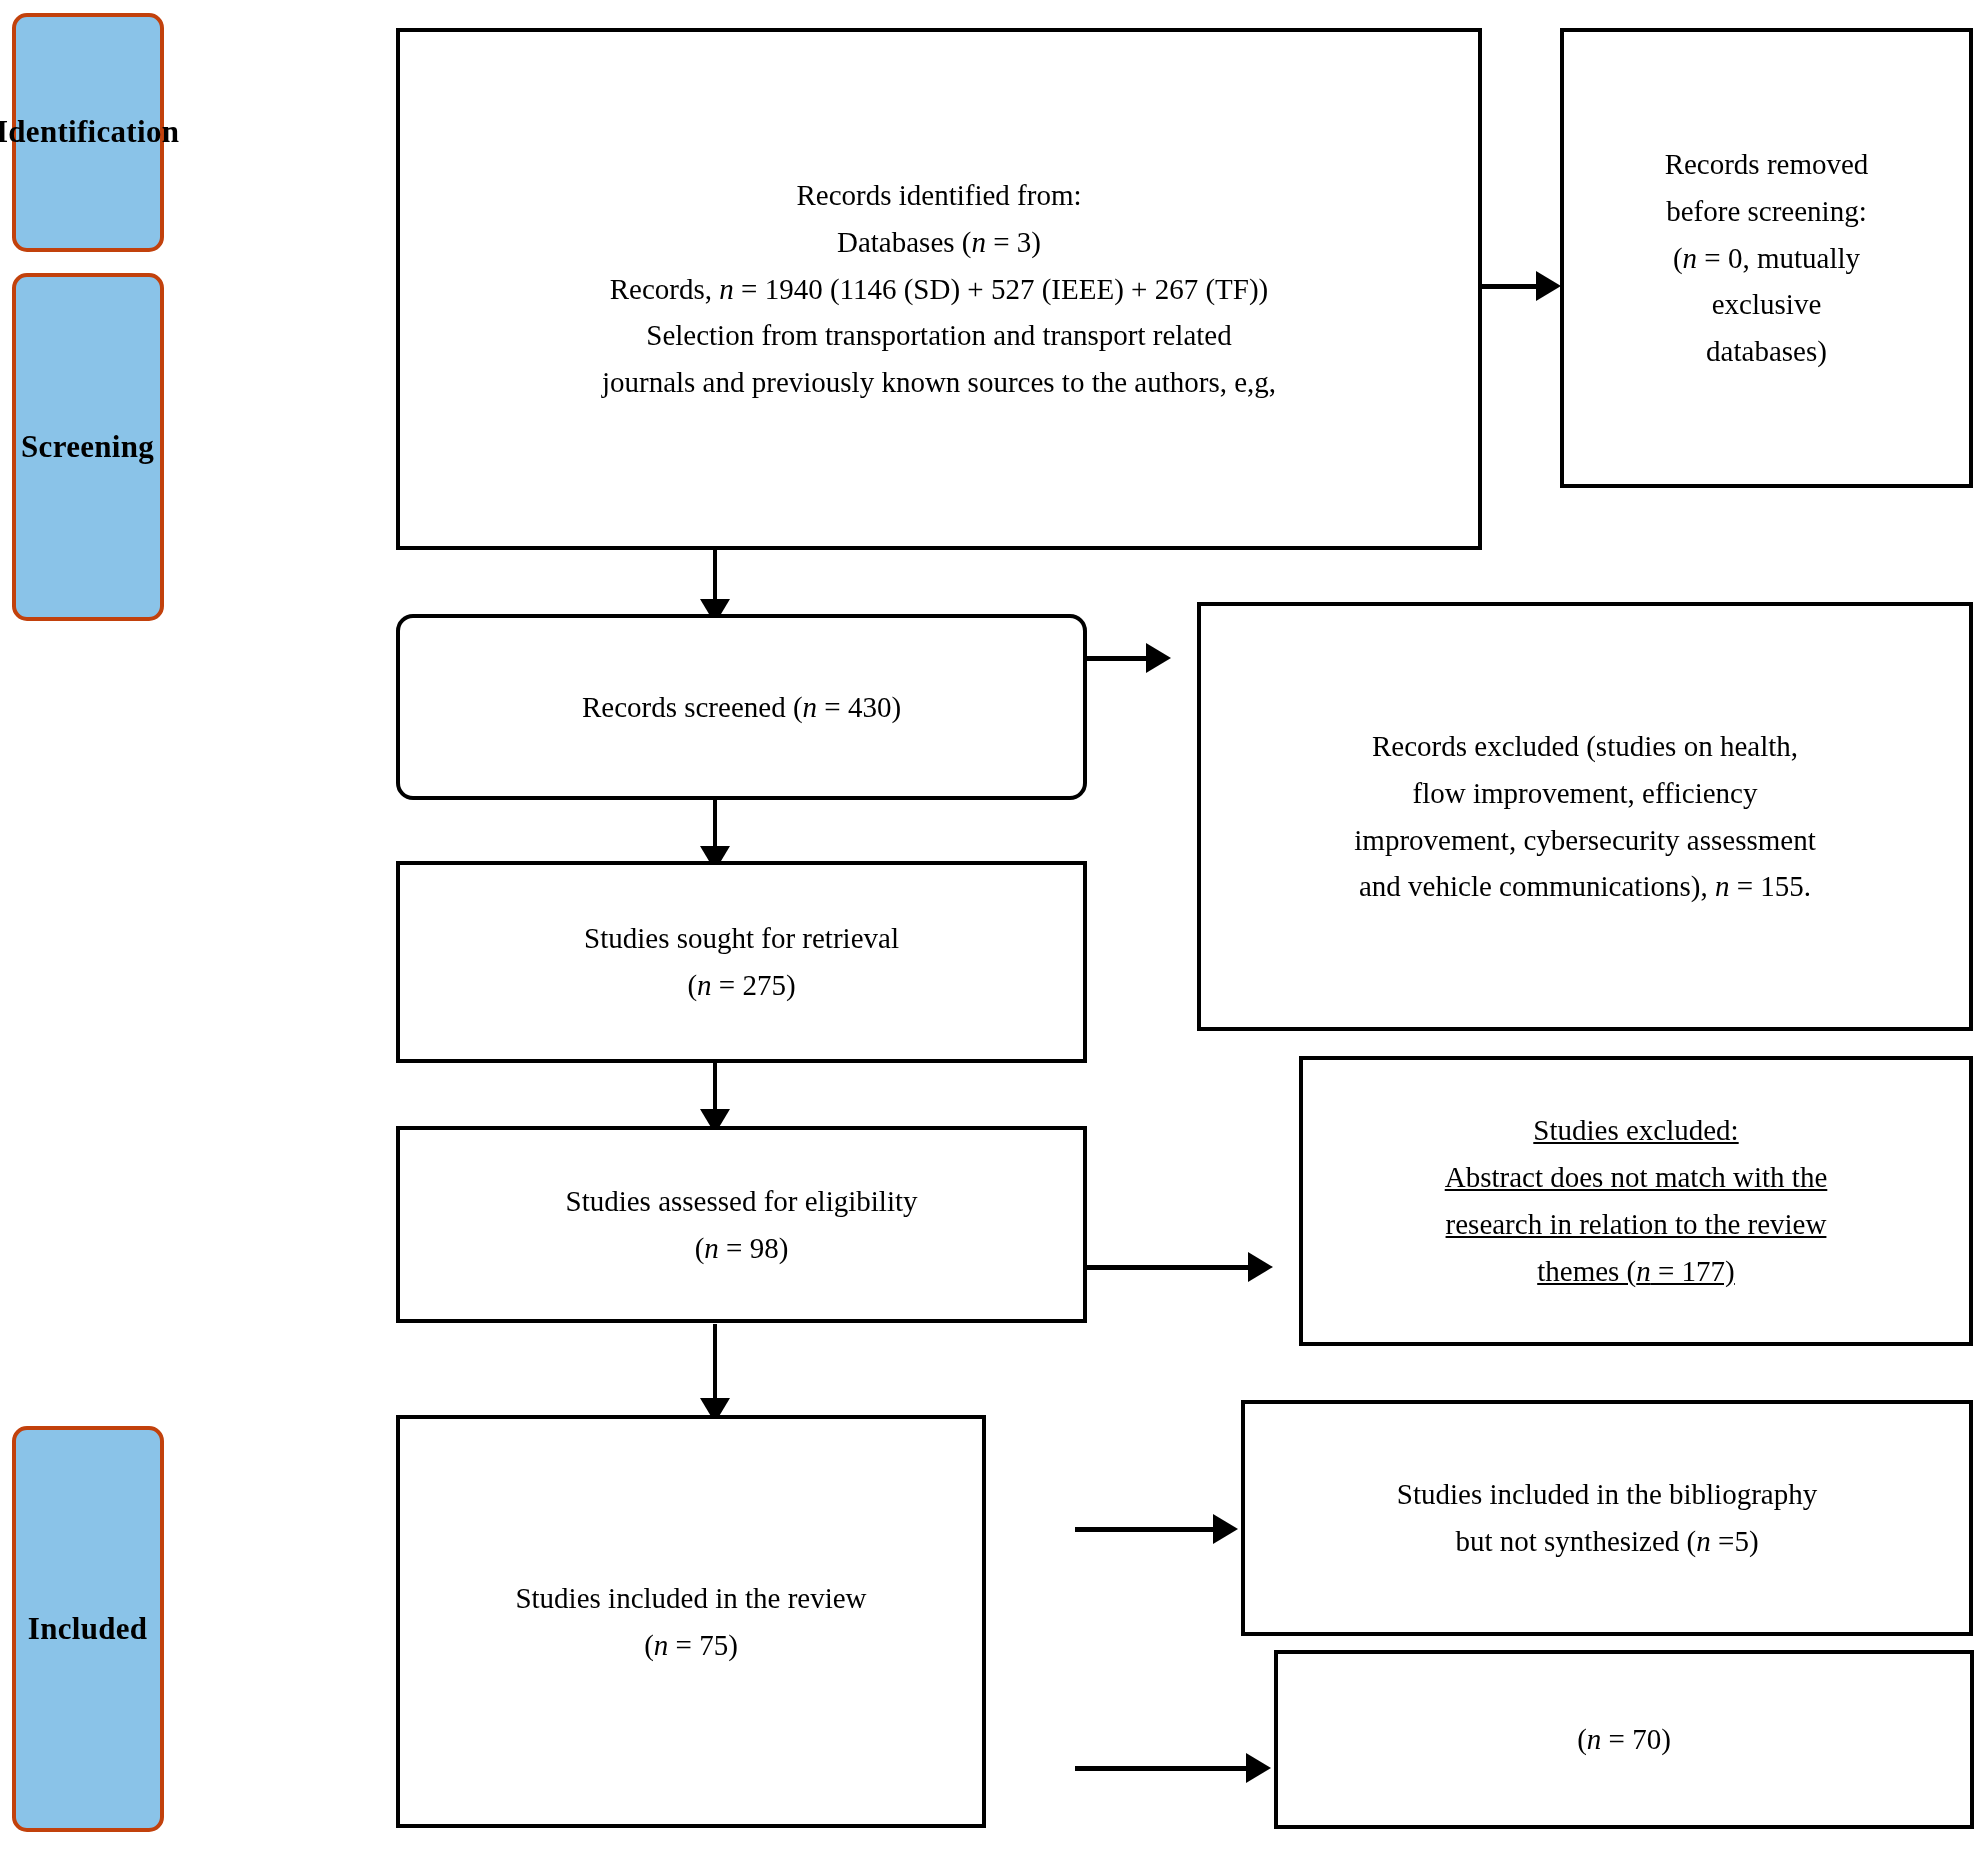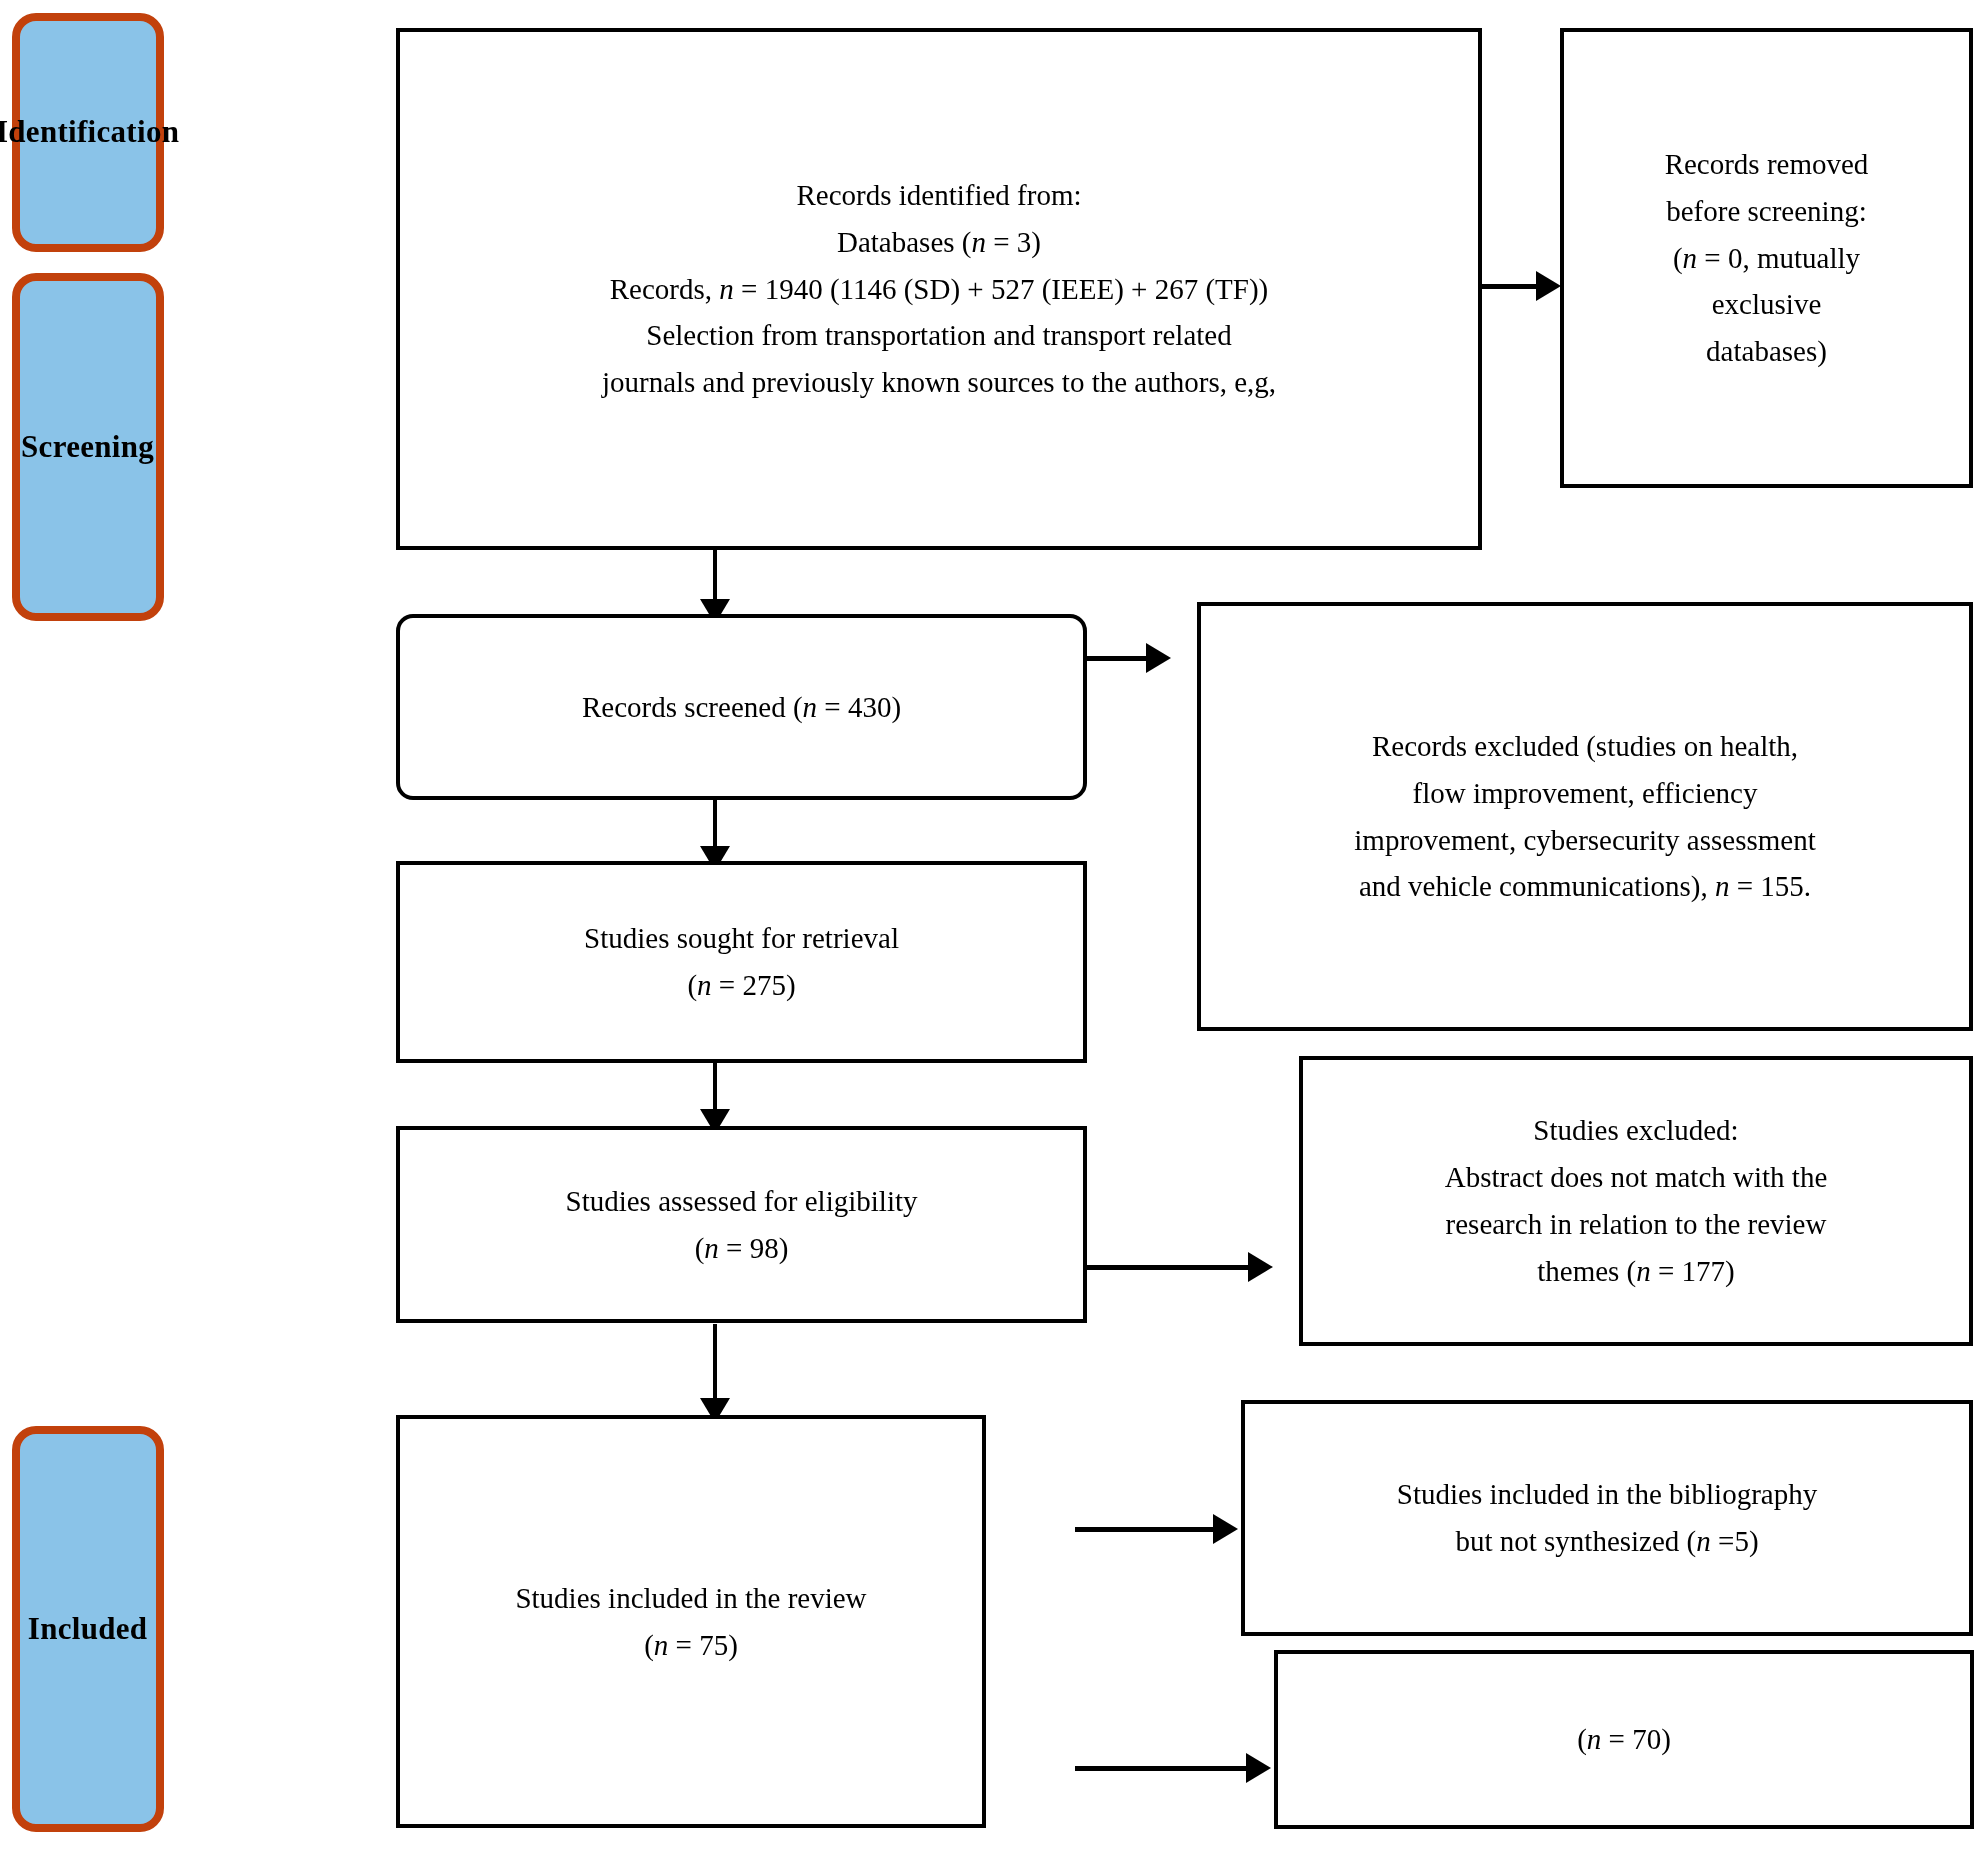--- a/index.html
+++ b/index.html
@@ -13,22 +13,22 @@
     height: 1850px;
     background: #ffffff;
     font-family: "Liberation Serif", "DejaVu Serif", serif;
     overflow: hidden;
   }
 
   
   .stage {
     position: absolute;
     background: #8ac3e8;
-    border: 8px solid #c2410c;
-    border-radius: 24px;
+    border: 4px solid #c2410c;
+    border-radius: 15px;
     box-sizing: border-box;
     display: flex;
     align-items: center;
     justify-content: center;
   }
   .stage-label {
     font-weight: bold;
     font-size: 31px;
     color: #000000;
     letter-spacing: 0.3px;
@@ -147,21 +147,21 @@
   <div class="vline" style="left:713px; top:799px; height:57px;"></div>
   <div class="arrow-down" style="left:700px; top:846px;"></div>
 
   <div class="pbox" style="left:396px; top:861px; width:691px; height:202px;">
     <div class="pbox-text">
       <div>Studies sought for retrieval</div>
       <div>(<i>n</i> = 275)</div>
     </div>
   </div>
 
-  <div class="pbox" style="left:1299px; top:1056px; width:674px; height:290px;">
+  <div class="pbox" style="left:1299px; top:1056px; width:674px; height:290px;text-decoration:underline;">
     <div class="pbox-text">
       <div>Studies excluded:</div>
       <div>Abstract does not match with the</div>
       <div>research in relation to the review</div>
       <div>themes (<i>n</i> = 177)</div>
     </div>
   </div>
 
   <div class="vline" style="left:713px; top:1063px; height:57px;"></div>
   <div class="arrow-down" style="left:700px; top:1109px;"></div>

